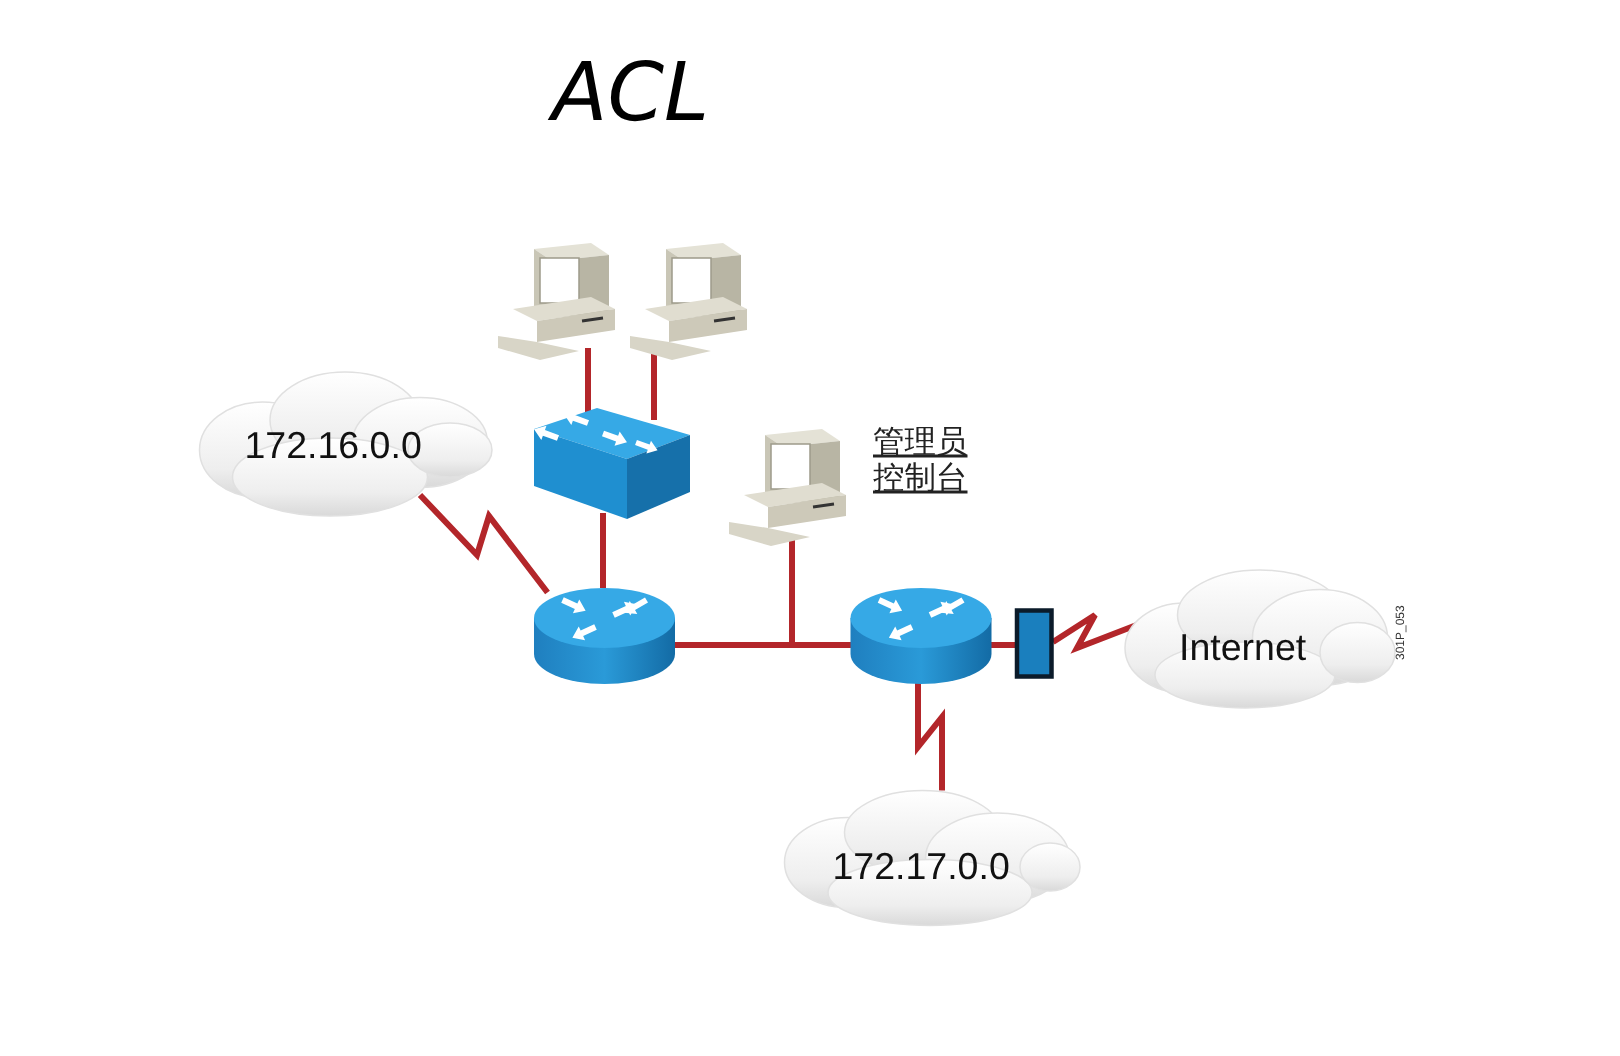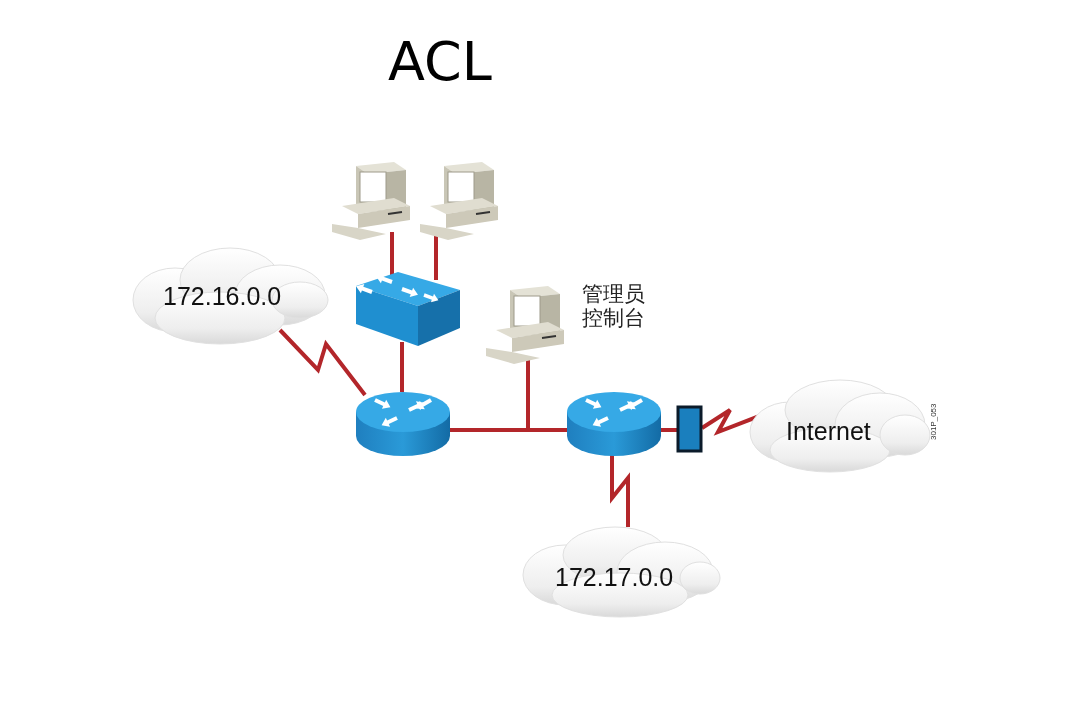--- a/index.html
+++ b/index.html
@@ -1,20 +1,20 @@
 <!DOCTYPE html>
 <html><head>
 <meta charset="utf-8">
 <style>
   html, body { margin: 0; padding: 0; background: #ffffff; }
   body { width: 1080px; height: 704px; position: relative; overflow: hidden; font-family: "Liberation Sans", sans-serif; }
-  .title { position: absolute; left: 388px; top: 30px; font-size: 54px; color: #000; font-family: "DejaVu Sans", sans-serif; letter-spacing: 0px; }
+  .title { position: absolute; left: 368px; top: 30px; font-size: 54px; color: #000; font-family: "DejaVu Sans", sans-serif; letter-spacing: 0px; font-style: italic; }
   svg.diagram { position: absolute; left: 0; top: 0; }
   .cloud-label { font-family: "Liberation Sans", sans-serif; fill: #111; }
-  .cn-label { position: absolute; left: 582px; top: 282px; font-size: 21px; line-height: 24px; color: #222; font-family: "DejaVu Sans", sans-serif; }
+  .cn-label { position: absolute; left: 582px; top: 282px; font-size: 21px; line-height: 24px; color: #222; font-family: "DejaVu Sans", sans-serif; text-decoration: underline; }
   .code-label { position: absolute; left: 929px; top: 440px; font-size: 8px; color: #333; transform: rotate(-90deg); transform-origin: left top; font-family: "Liberation Sans", sans-serif; }
 </style>
 </head>
 <body>
 
 <div class="title">ACL</div>
 
 <svg class="diagram" width="1080" height="704" viewBox="0 0 1080 704">
   <defs>
     <linearGradient id="cloudGrad" x1="0" y1="0" x2="0" y2="1">

